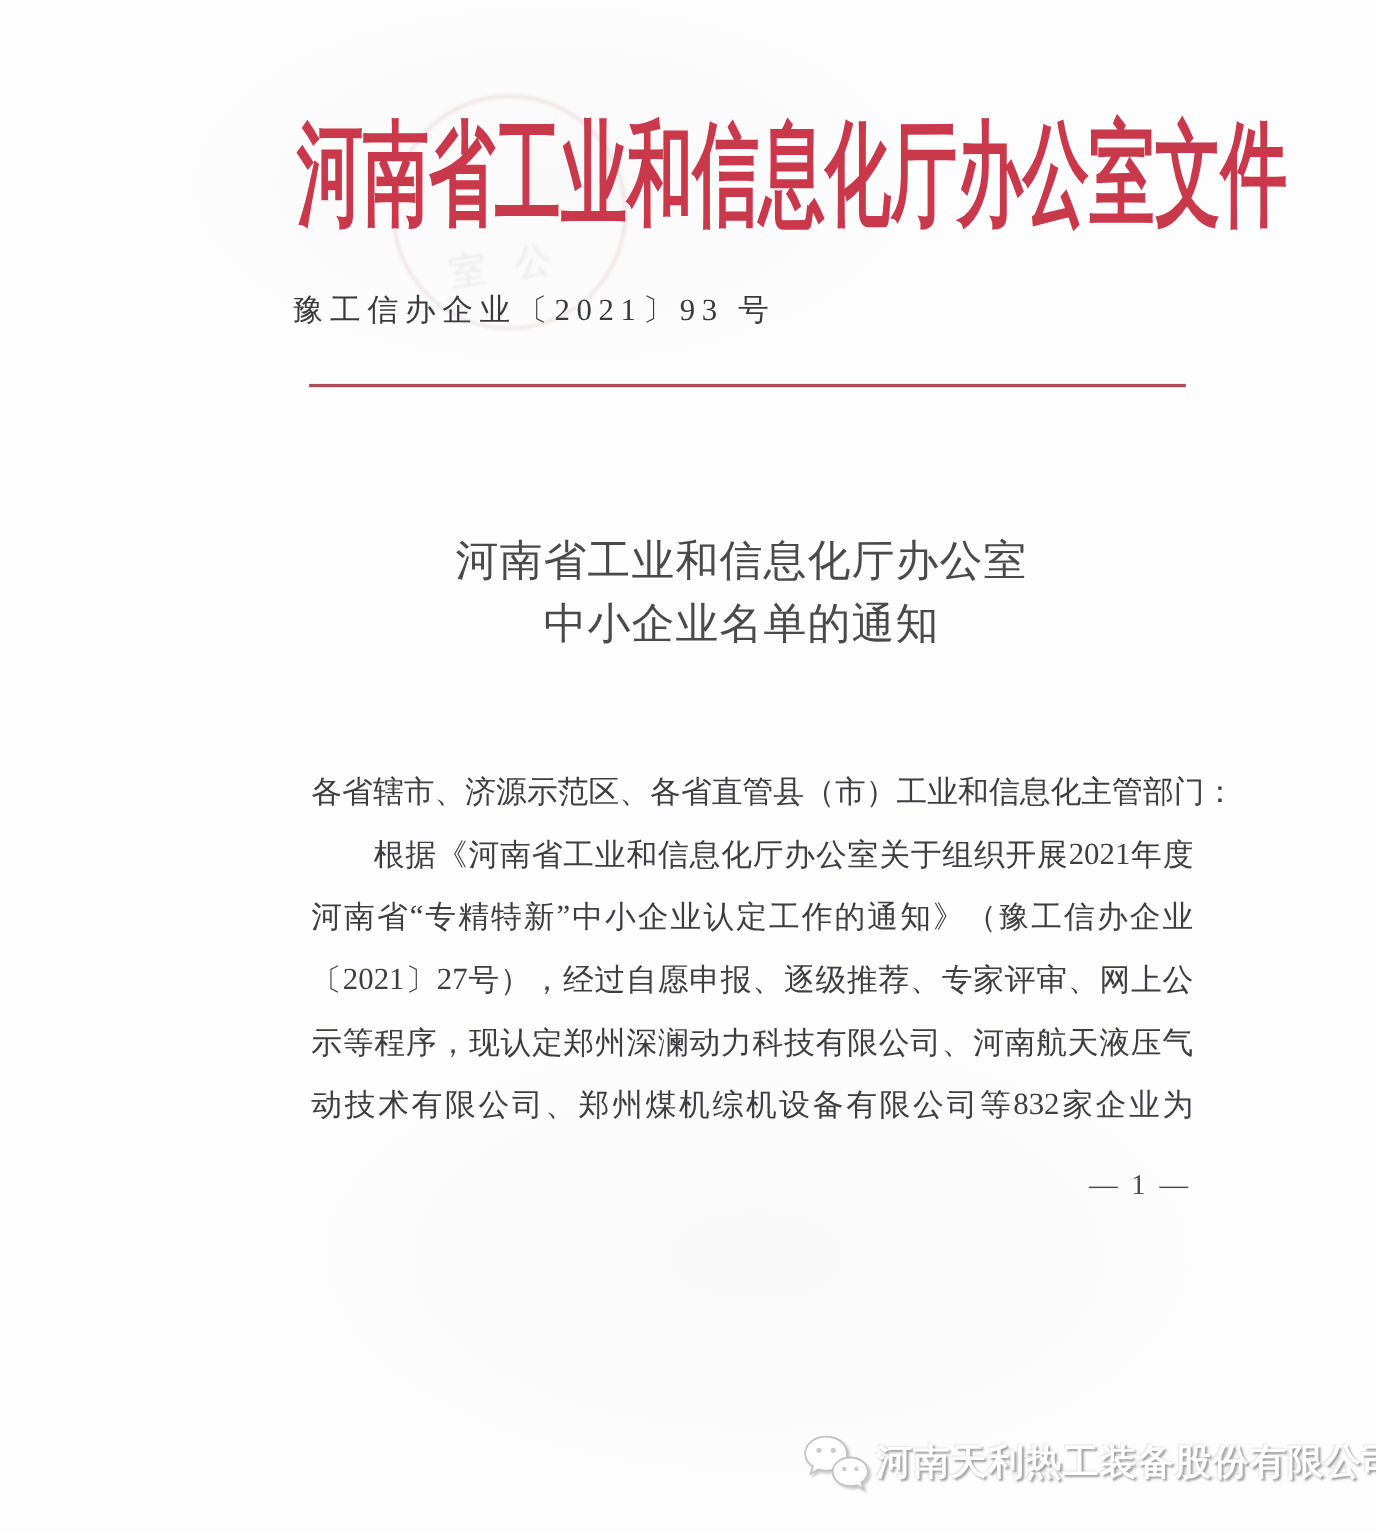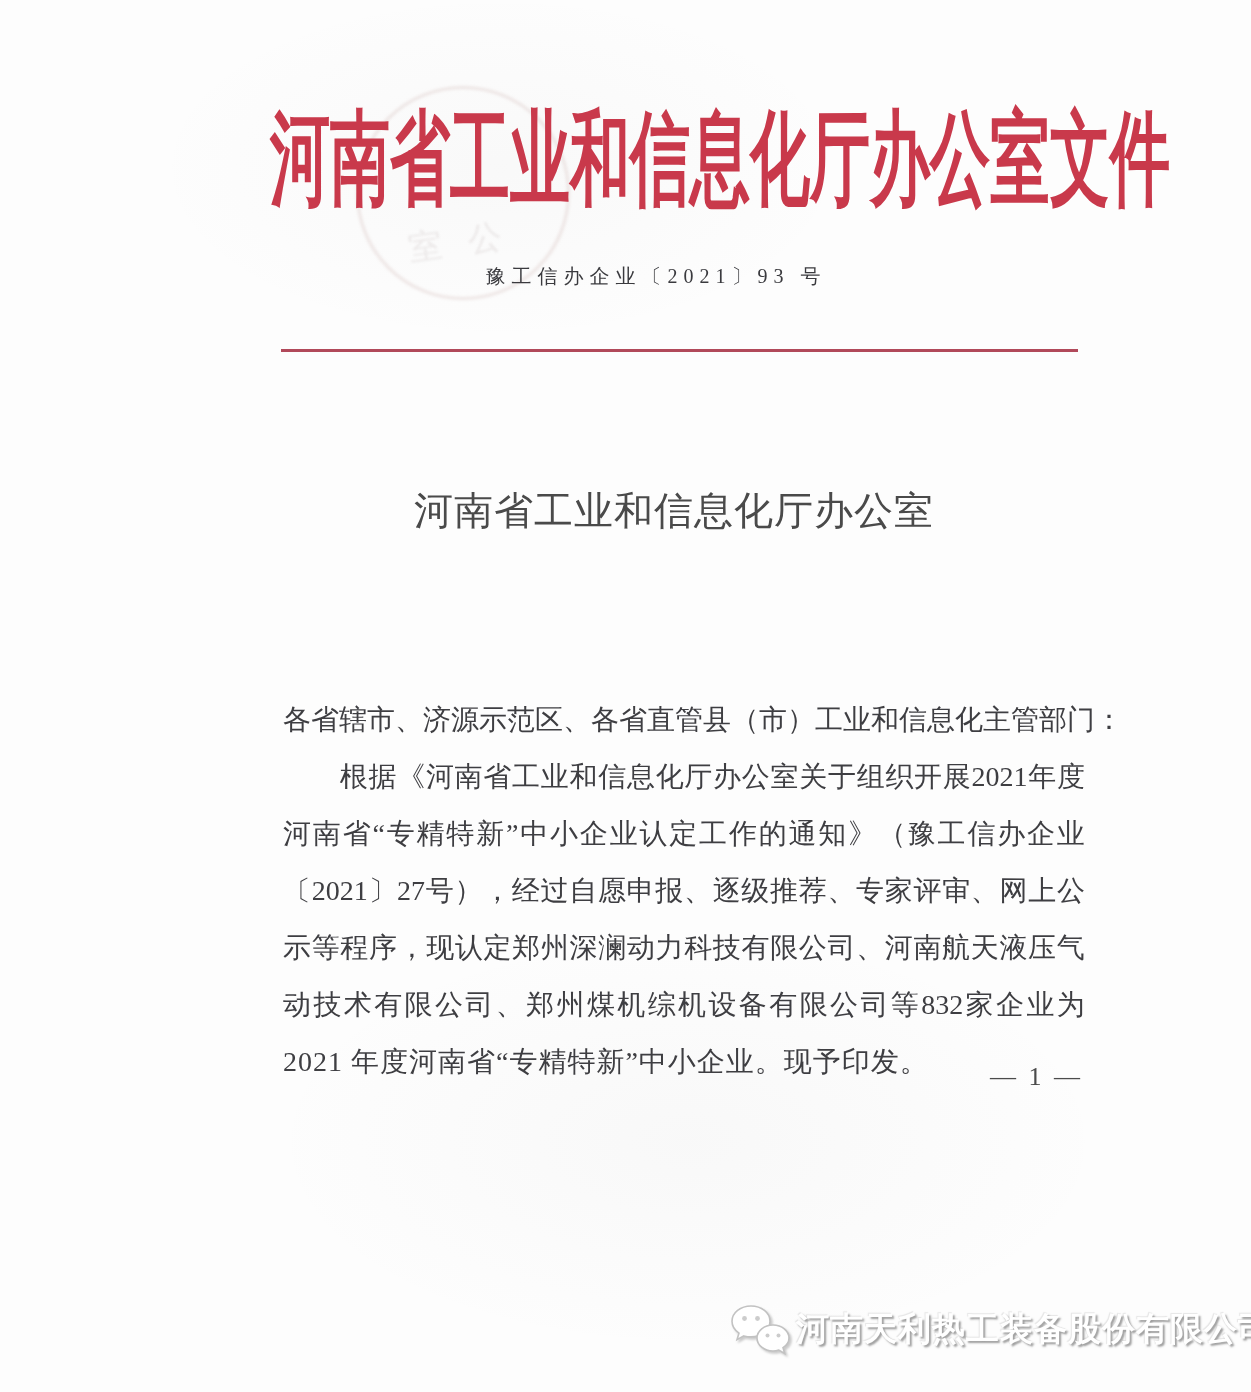--- a/index.html
+++ b/index.html
@@ -35,23 +35,23 @@
   .red-header {
     position:absolute; left:270px; top:108px; width:808px;
     display:flex; justify-content:space-between;
     font-size:60px; line-height:1; font-weight:bold;
     color:var(--header-red,#c9394b);
     transform:scaleY(1.72); transform-origin:50% 0;
     white-space:nowrap;
   }
 
   .doc-number {
-    position:absolute; left:252px; top:263px; width:808px;
-    text-align:center;
-    font-size:20px; letter-spacing:6px;
+    position:absolute; left:266px; top:263px; width:808px;
+    text-align:left;
+    font-size:28px; letter-spacing:6px;
     color:#3a3a3e;
   }
 
   .red-rule {
     position:absolute; left:281px; top:349px;
     width:797px; height:3px;
     background:var(--rule-red,#b1495a);
   }
 
   .doc-title {
@@ -123,20 +123,21 @@
       <span>文</span>
       <span>件</span>
     </div>
 
   <div class="doc-number">豫工信办企业〔2021〕93 号</div>
 
   <div class="red-rule"></div>
 
   <div class="doc-title">
     <div class="title-line">河南省工业和信息化厅办公室</div>
+    <div class="title-line">中小企业名单的通知</div>
   </div>
 
   <div class="body-lines" id="body-lines">
       <div class="body-line justify">
         <span>各</span>
         <span>省</span>
         <span>辖</span>
         <span>市</span>
         <span>、</span>
         <span>济</span>
@@ -303,21 +304,20 @@
         <span>限</span>
         <span>公</span>
         <span>司</span>
         <span>等</span>
         <span>832</span>
         <span>家</span>
         <span>企</span>
         <span>业</span>
         <span>为</span>
       </div>
-      <div class="body-line plain">2021 年度河南省“专精特新”中小企业。现予印发。</div>
     </div>
 
   <div class="page-number">— 1 —</div>
 
   <div class="watermark">
     <svg class="wm-icon" width="62" height="60" viewBox="0 0 62 60">
       <g fill="#ffffff" stroke="#c2c2c2" stroke-width="1.6">
         <path d="M23 7 C12.5 7 4 13.8 4 22.3 c0 4.8 2.8 9 7 11.8 l-2 6.6 6.8-3.8 c2.3 .6 4.7 1 7.2 1 10.5 0 19-6.8 19-15.6 C42 13.8 33.5 7 23 7 Z"></path>
         <path d="M45 26 c-8.8 0-16 5.8-16 13 0 7.2 7.2 13 16 13 2 0 4-.3 5.8-.9 l5.9 3.4 -1.7-5.8 c3.7-2.4 6-6 6-9.7 0-7.2-7.2-13-16-13 Z"></path>
       </g>

